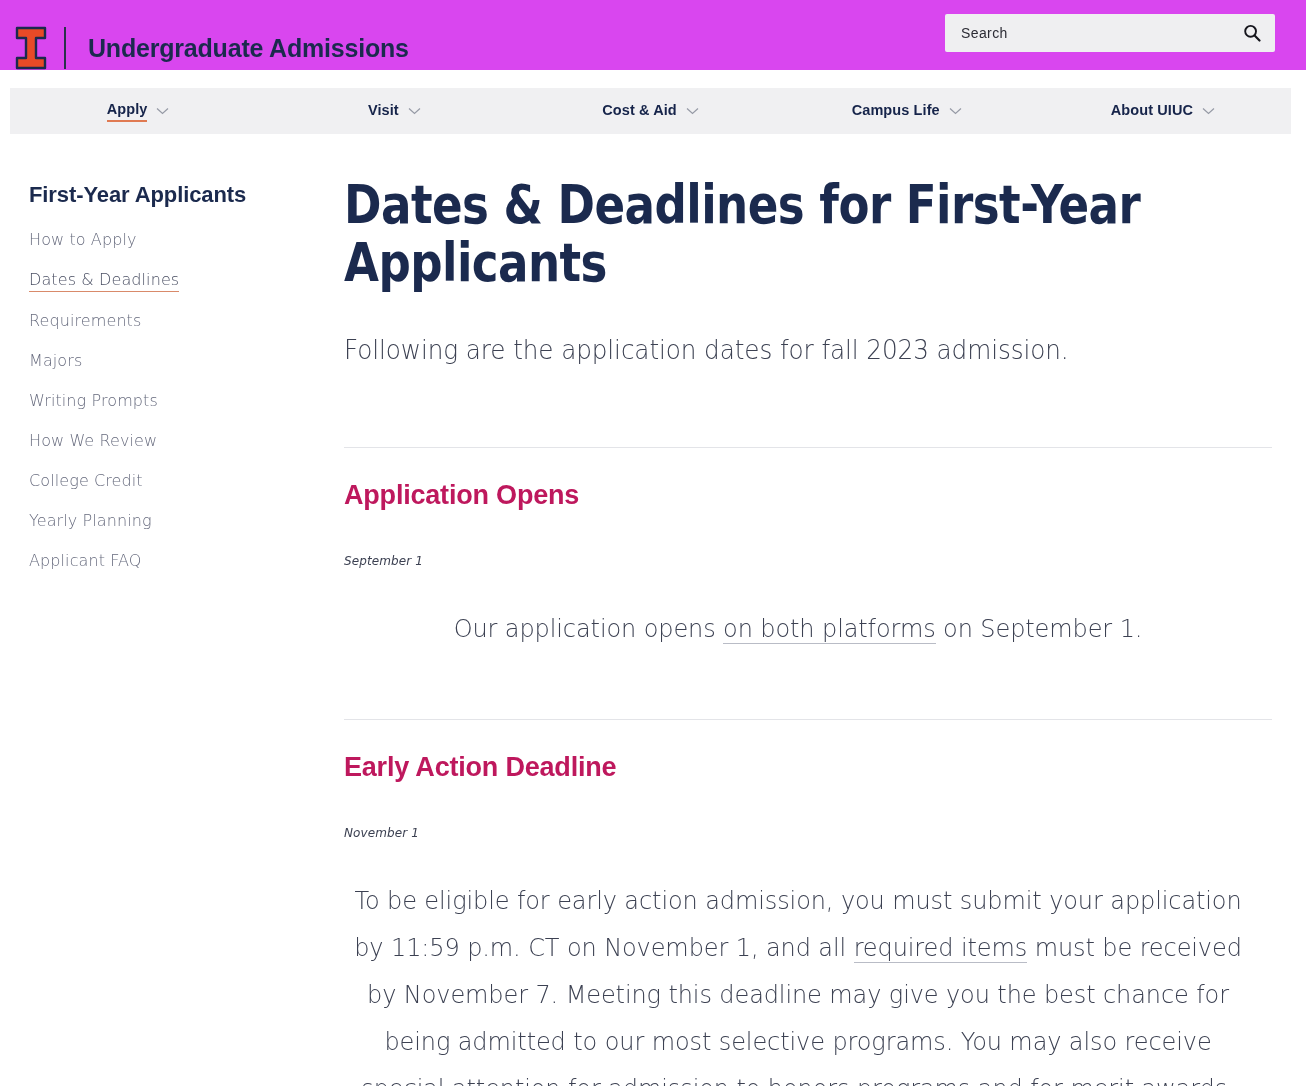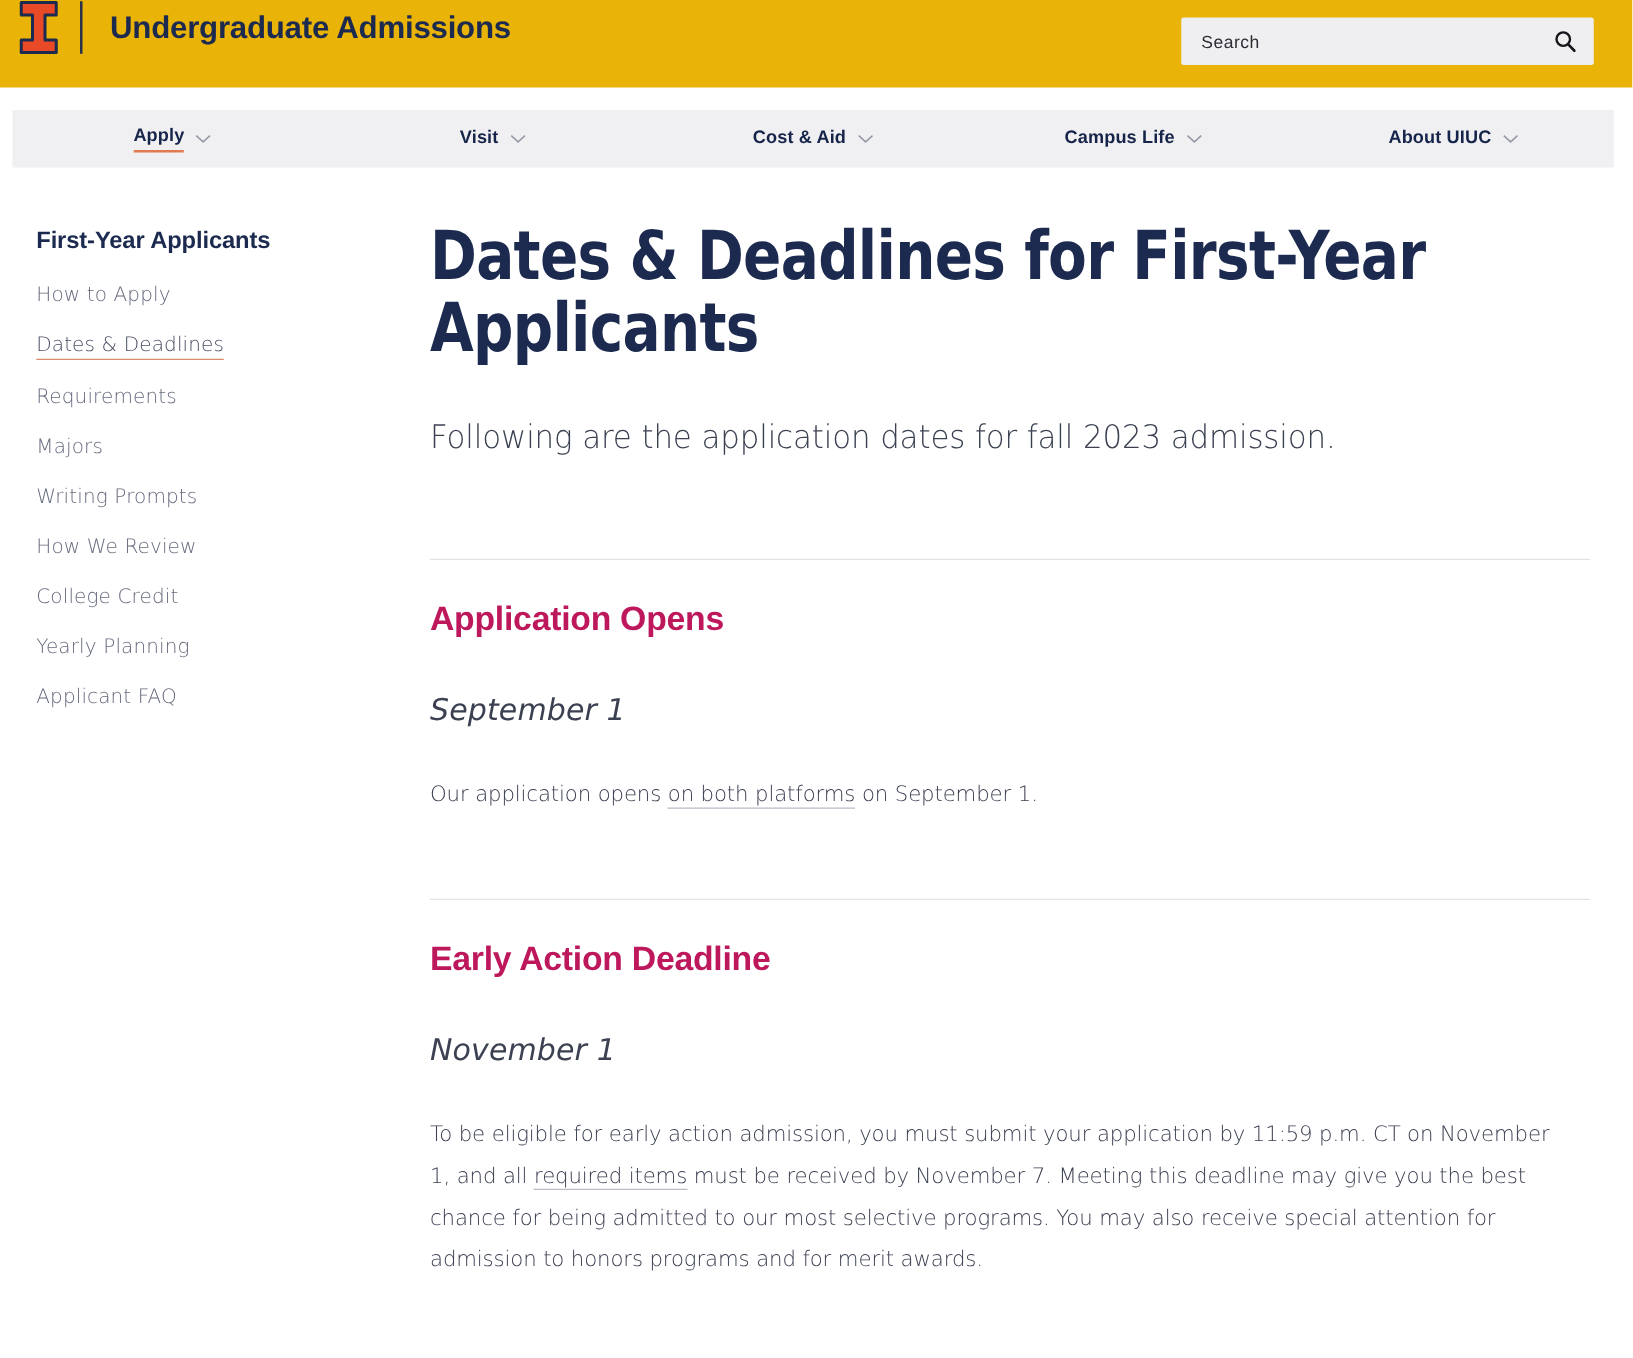--- a/index.html
+++ b/index.html
@@ -11,23 +11,23 @@
     height: 1086px;
     background: #ffffff;
     font-family: "Liberation Sans", sans-serif;
     overflow: hidden;
     -webkit-font-smoothing: antialiased;
   }
 
   
   .site-header {
     height: 70px;
-    background: #eab308;
-    display: flex;
-    align-items: flex-start;
+    background: #d946ef;
+    display: flex;
+    align-items: flex-end;
     padding: 0 0 0 14px;
     box-sizing: border-box;
     position: relative;
   }
   .brand {
     display: flex;
     align-items: center;
     gap: 0px;
   }
   .logo-i {
@@ -143,21 +143,21 @@
     width: 1306px;
     display: flex;
   }
   .sidebar {
     width: 322px;
     flex: 0 0 322px;
     box-sizing: border-box;
     padding: 48px 20px 0 29px;
   }
   .sidebar-title {
-    font-size: 19px;
+    font-size: 22px;
     font-weight: bold;
     color: #1b2a4e;
     margin: 0 0 22px 0;
     letter-spacing: -0.1px;
   }
   .sidebar-link {
     display: block;
     font-size: 16px;
     color: #676b7e;
     margin-bottom: 19px;
@@ -217,34 +217,35 @@
     font-size: 27px;
     font-weight: bold;
     color: #be185d;
     margin: 32px 0 0 0;
     letter-spacing: -0.2px;
   }
   .section-date {
     font-family: "DejaVu Sans", sans-serif;
     font-weight: 300;
     font-style: italic;
-    font-size: 24px;
+    font-size: 12px;
     color: #3c4152;
     margin: 43px 0 0 0;
     letter-spacing: 0.1px;
   }
   .section-body {
     font-family: "DejaVu Sans", sans-serif;
     font-weight: 300;
-    font-size: 17px;
+    font-size: 24px;
     line-height: 1.96;
     color: #3c4152;
     margin: 38px 0 0 0;
     max-width: 915px;
     letter-spacing: -0.1px;
+    text-align: center;
   }
   .inline-link {
     color: #3c4152;
     text-decoration: none;
     border-bottom: 1px solid #b9bcc6;
     cursor: pointer;
   }
 </style>
 </head>
 <body>

